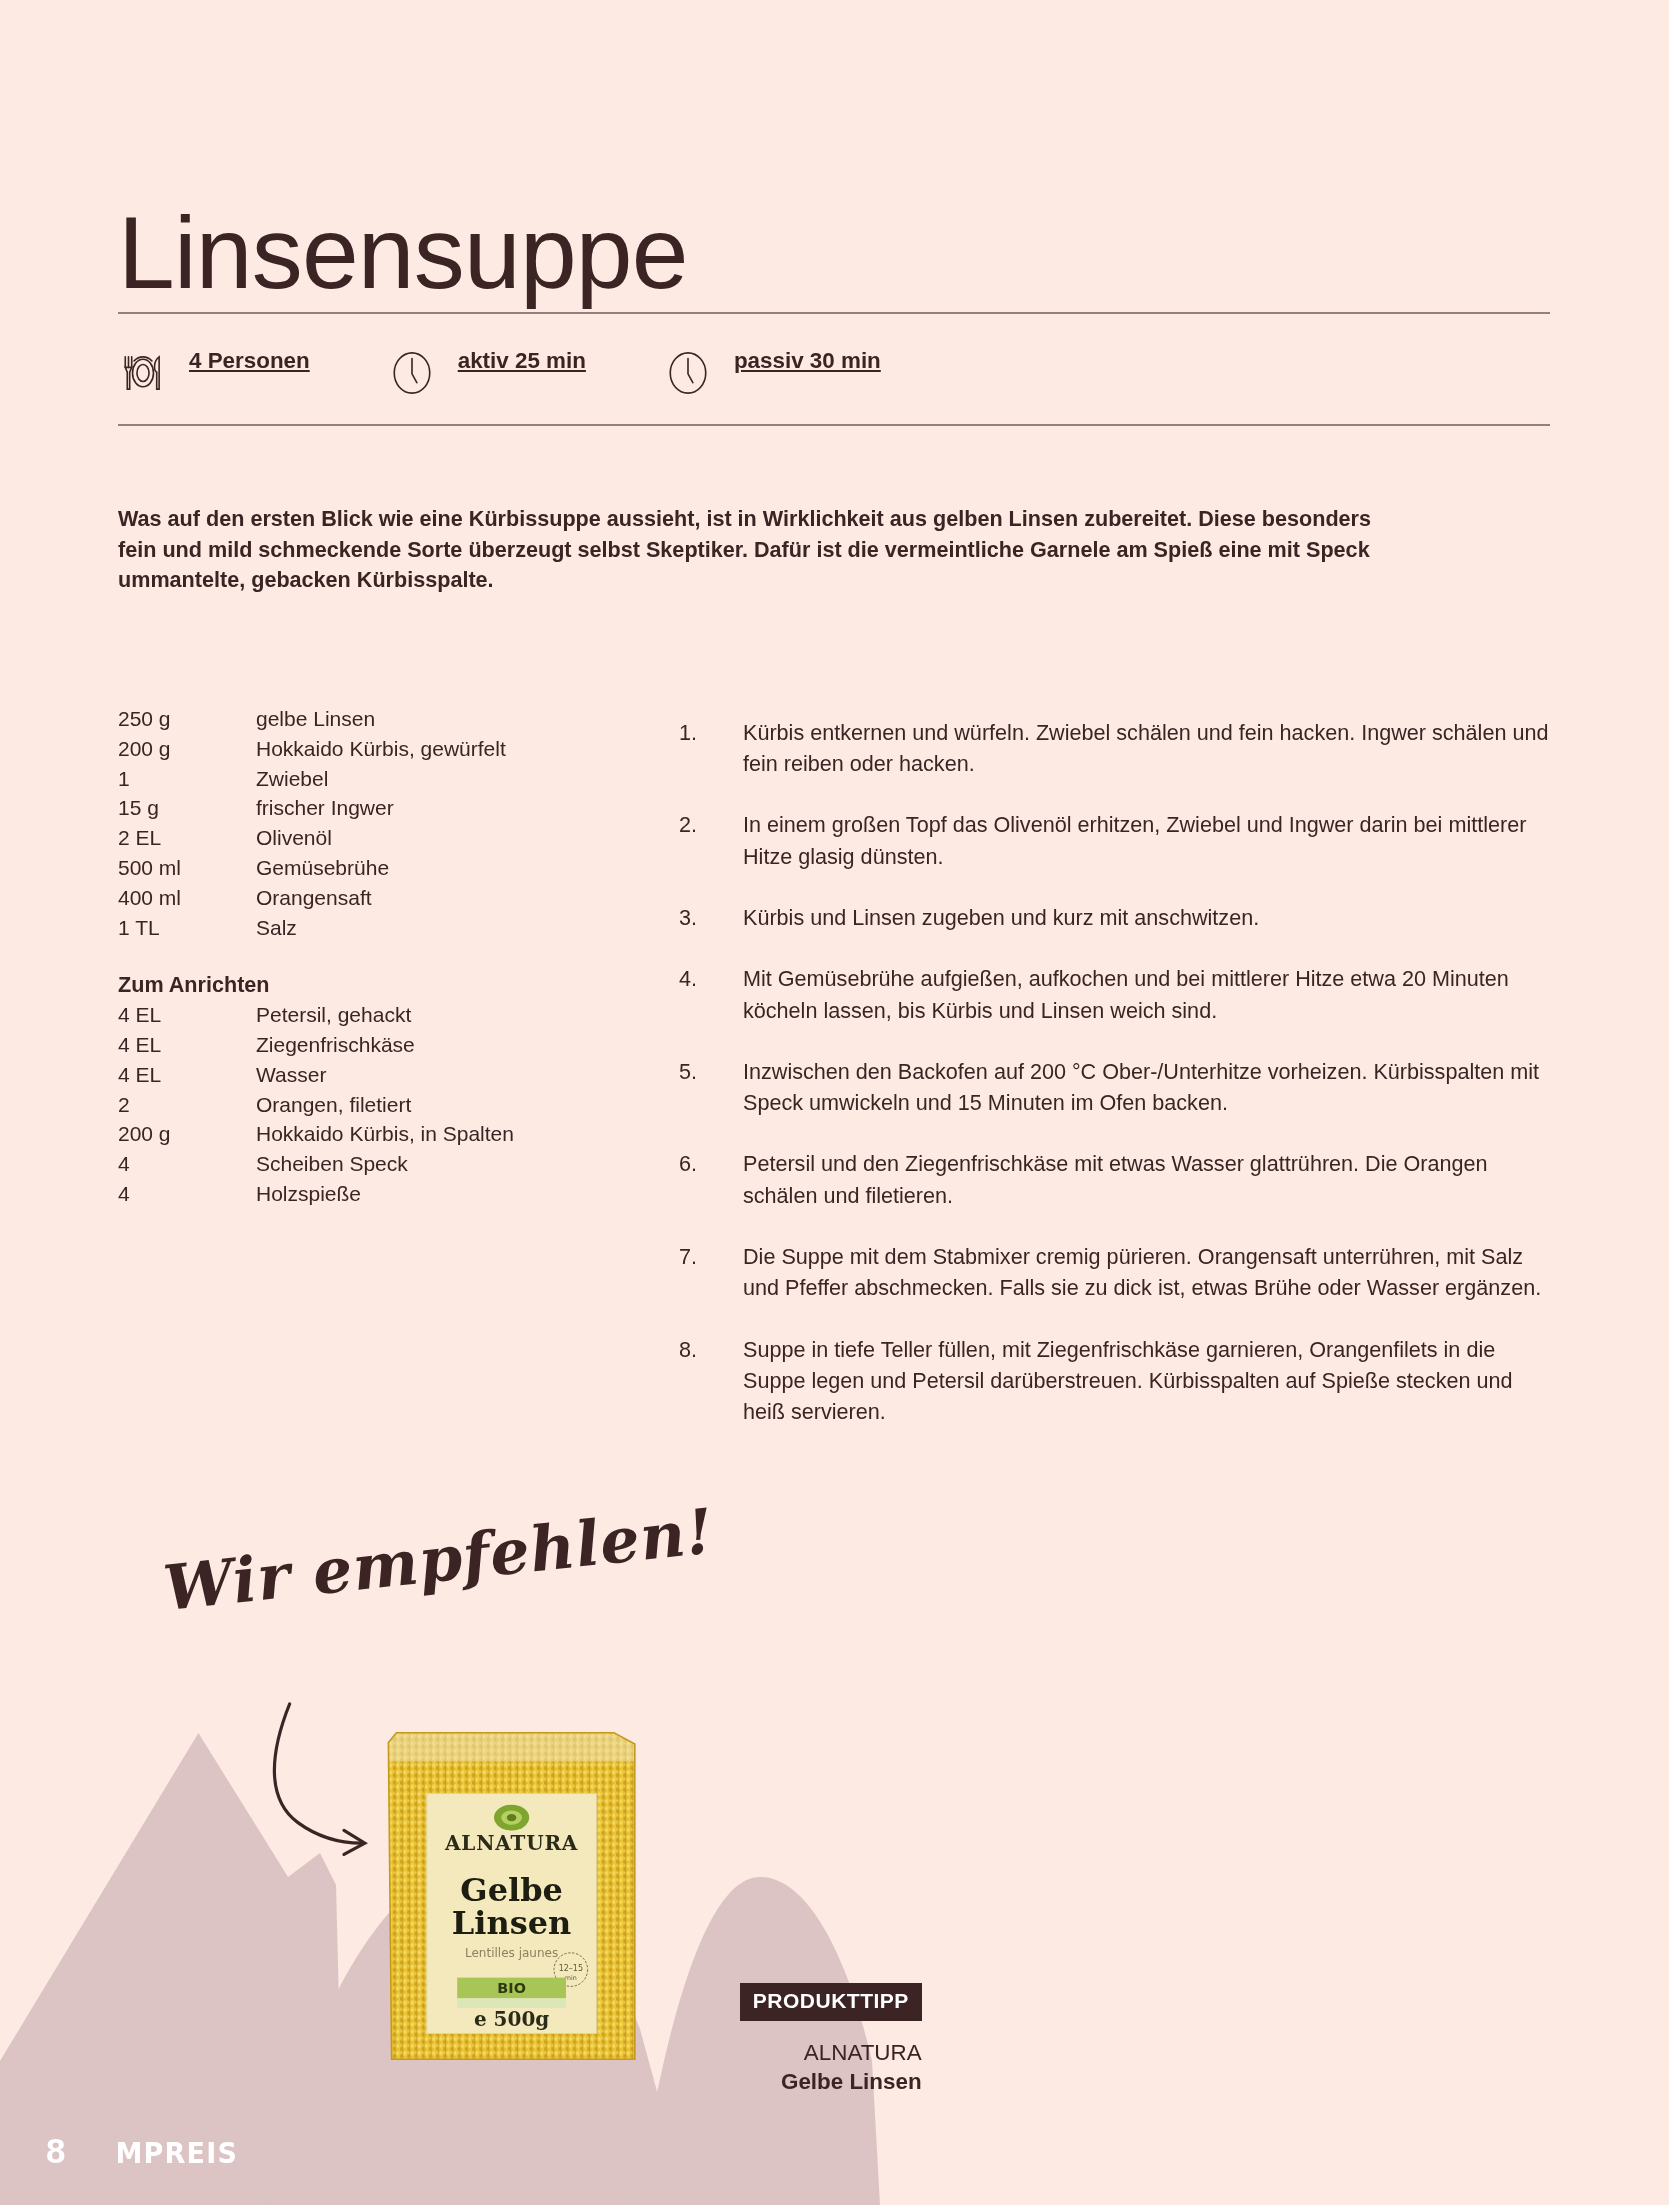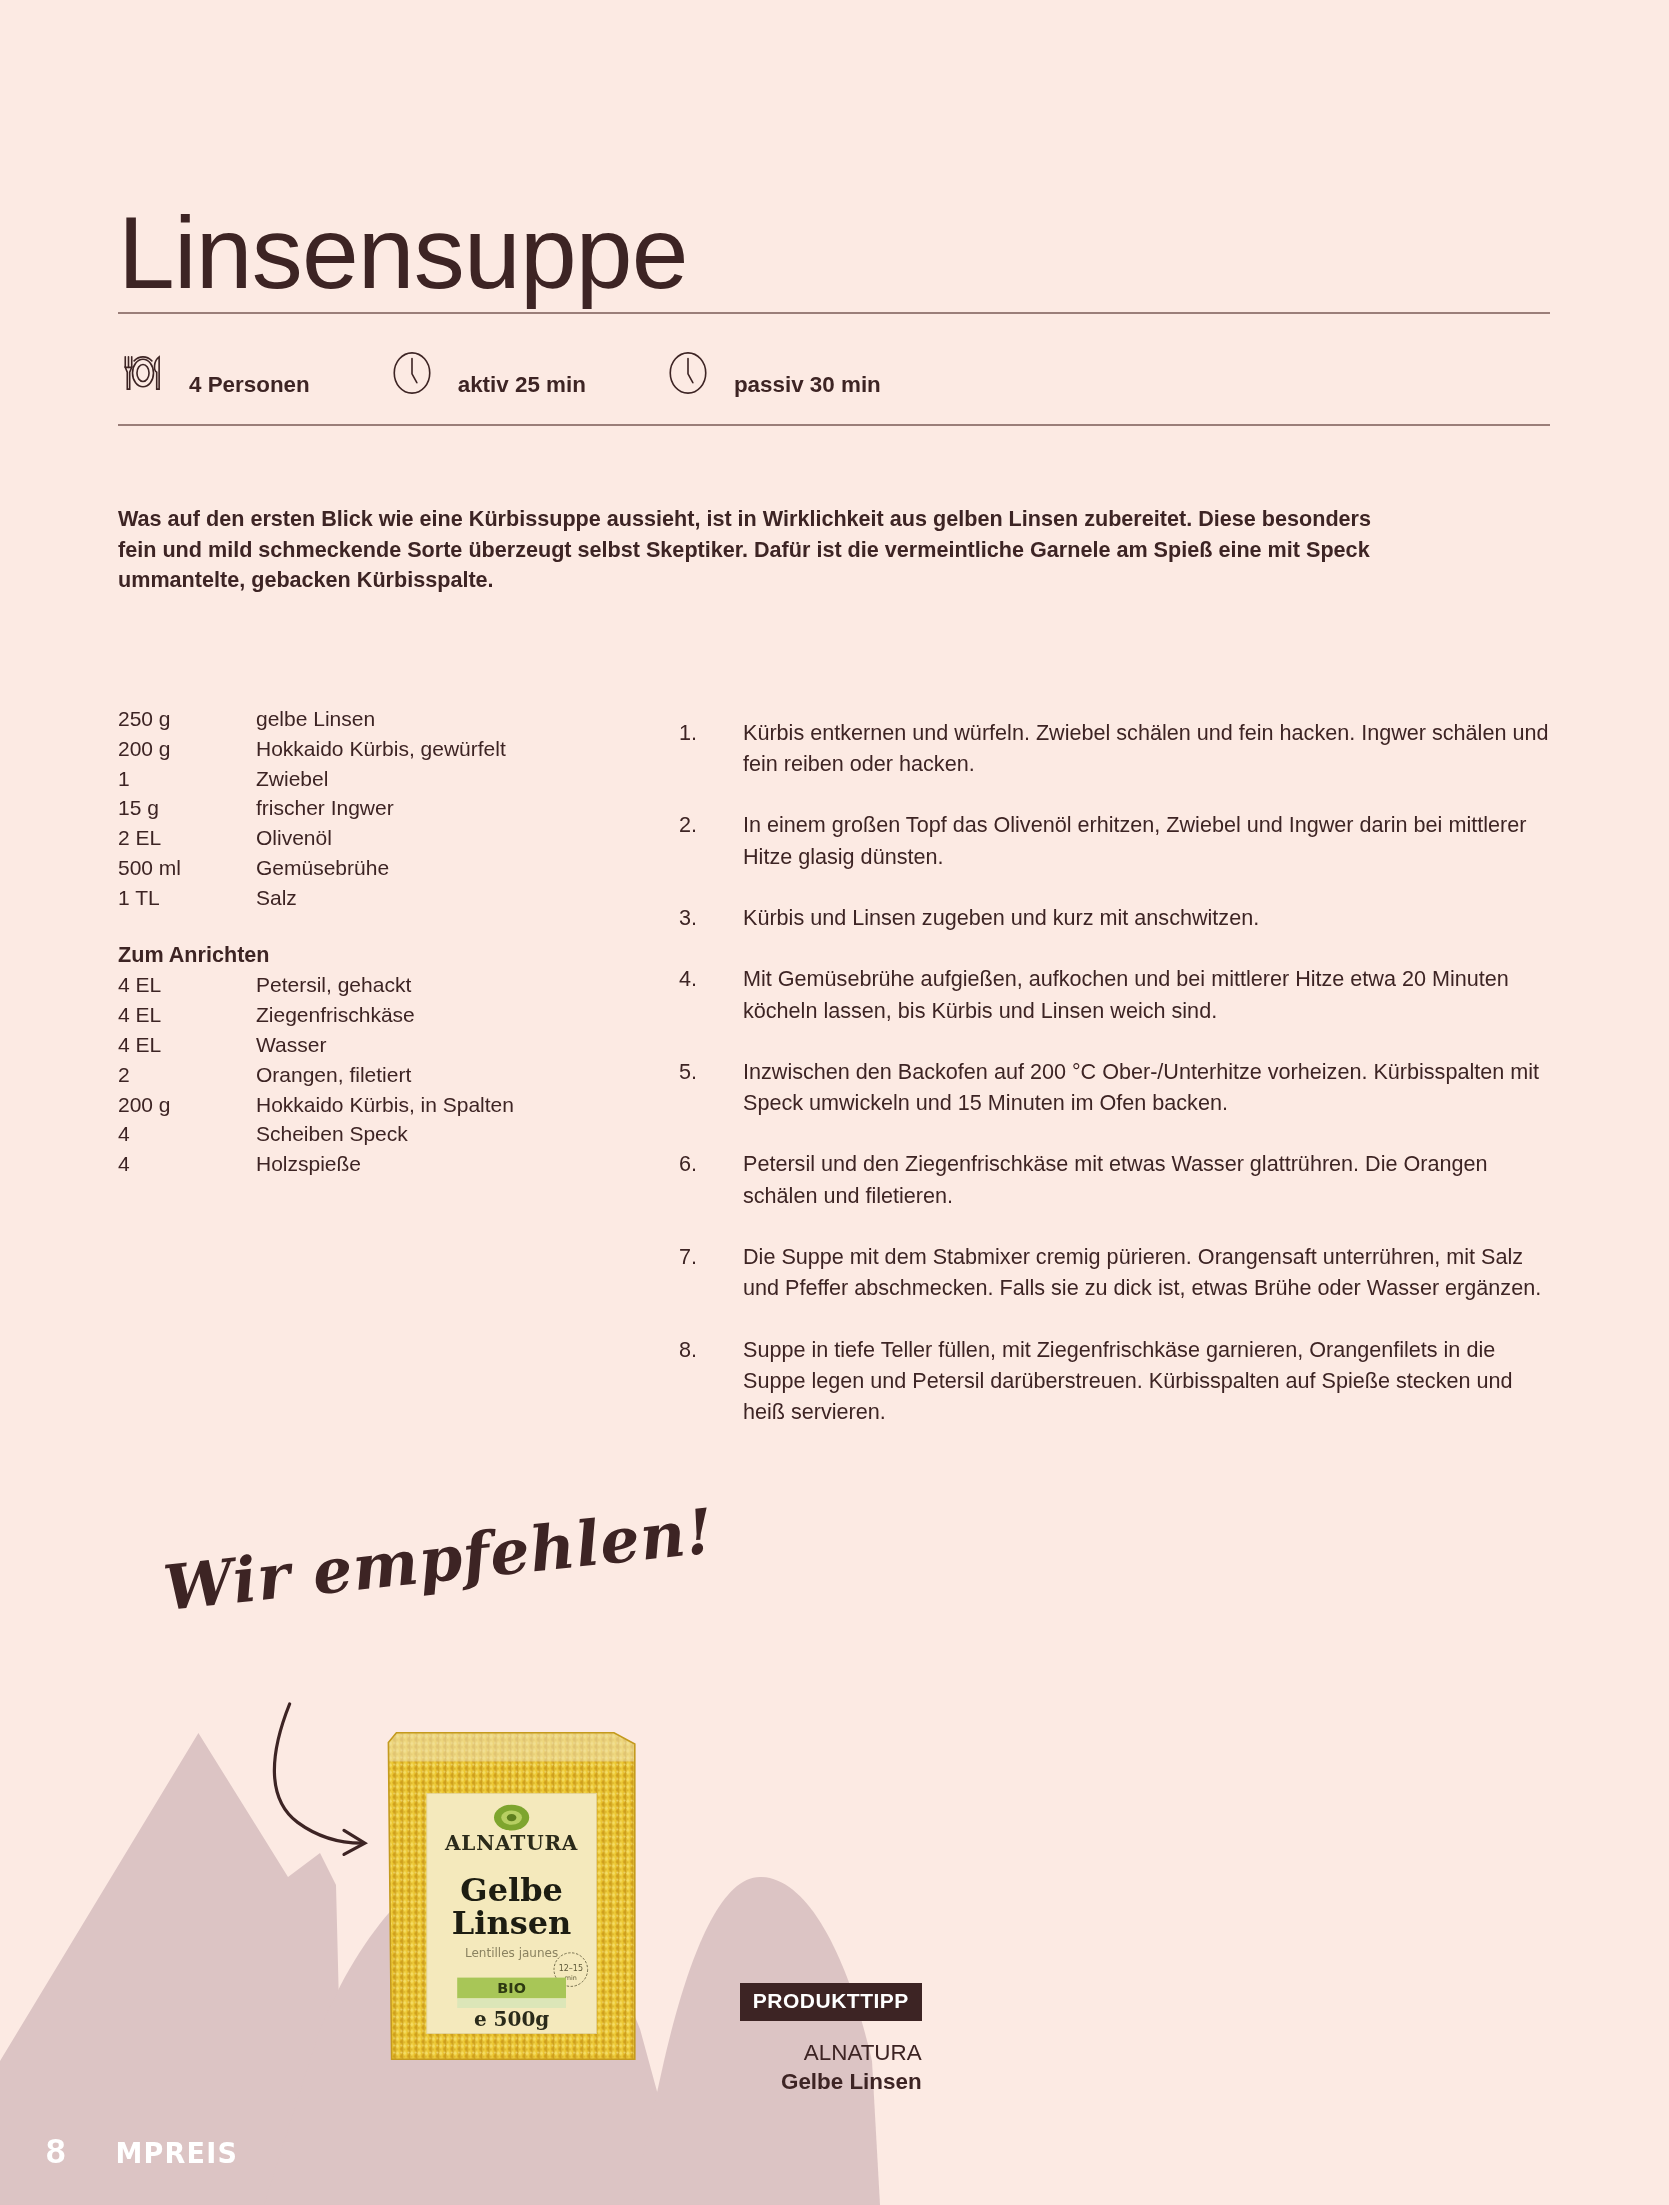--- a/index.html
+++ b/index.html
@@ -64,21 +64,22 @@
     position: absolute;
     left: 118px;
     top: 330px;
     height: 85px;
     display: flex;
     align-items: center;
     z-index: 3;
   }
   .meta-item {
     display: flex;
-    align-items: flex-end;
+    align-items: flex-start;
+    text-decoration: underline;
   }
   .meta-item + .meta-item { margin-left: 77px; }
   .meta-icon {
     width: 50px;
     height: 50px;
     display: block;
     flex: 0 0 auto;
   }
   .meta-label {
     margin-left: 21px;
@@ -329,20 +330,24 @@
             <span class="ing-qty">15 g</span>
             <span class="ing-name">frischer Ingwer</span>
           </div>
           <div class="ing-row">
             <span class="ing-qty">2 EL</span>
             <span class="ing-name">Olivenöl</span>
           </div>
           <div class="ing-row">
             <span class="ing-qty">500 ml</span>
             <span class="ing-name">Gemüsebrühe</span>
+          </div>
+          <div class="ing-row">
+            <span class="ing-qty">400 ml</span>
+            <span class="ing-name">Orangensaft</span>
           </div>
           <div class="ing-row">
             <span class="ing-qty">1 TL</span>
             <span class="ing-name">Salz</span>
           </div>
         </div>
       <div class="ing-subtitle">Zum Anrichten</div>
       <div id="garnish-list">
           <div class="ing-row">
             <span class="ing-qty">4 EL</span>

